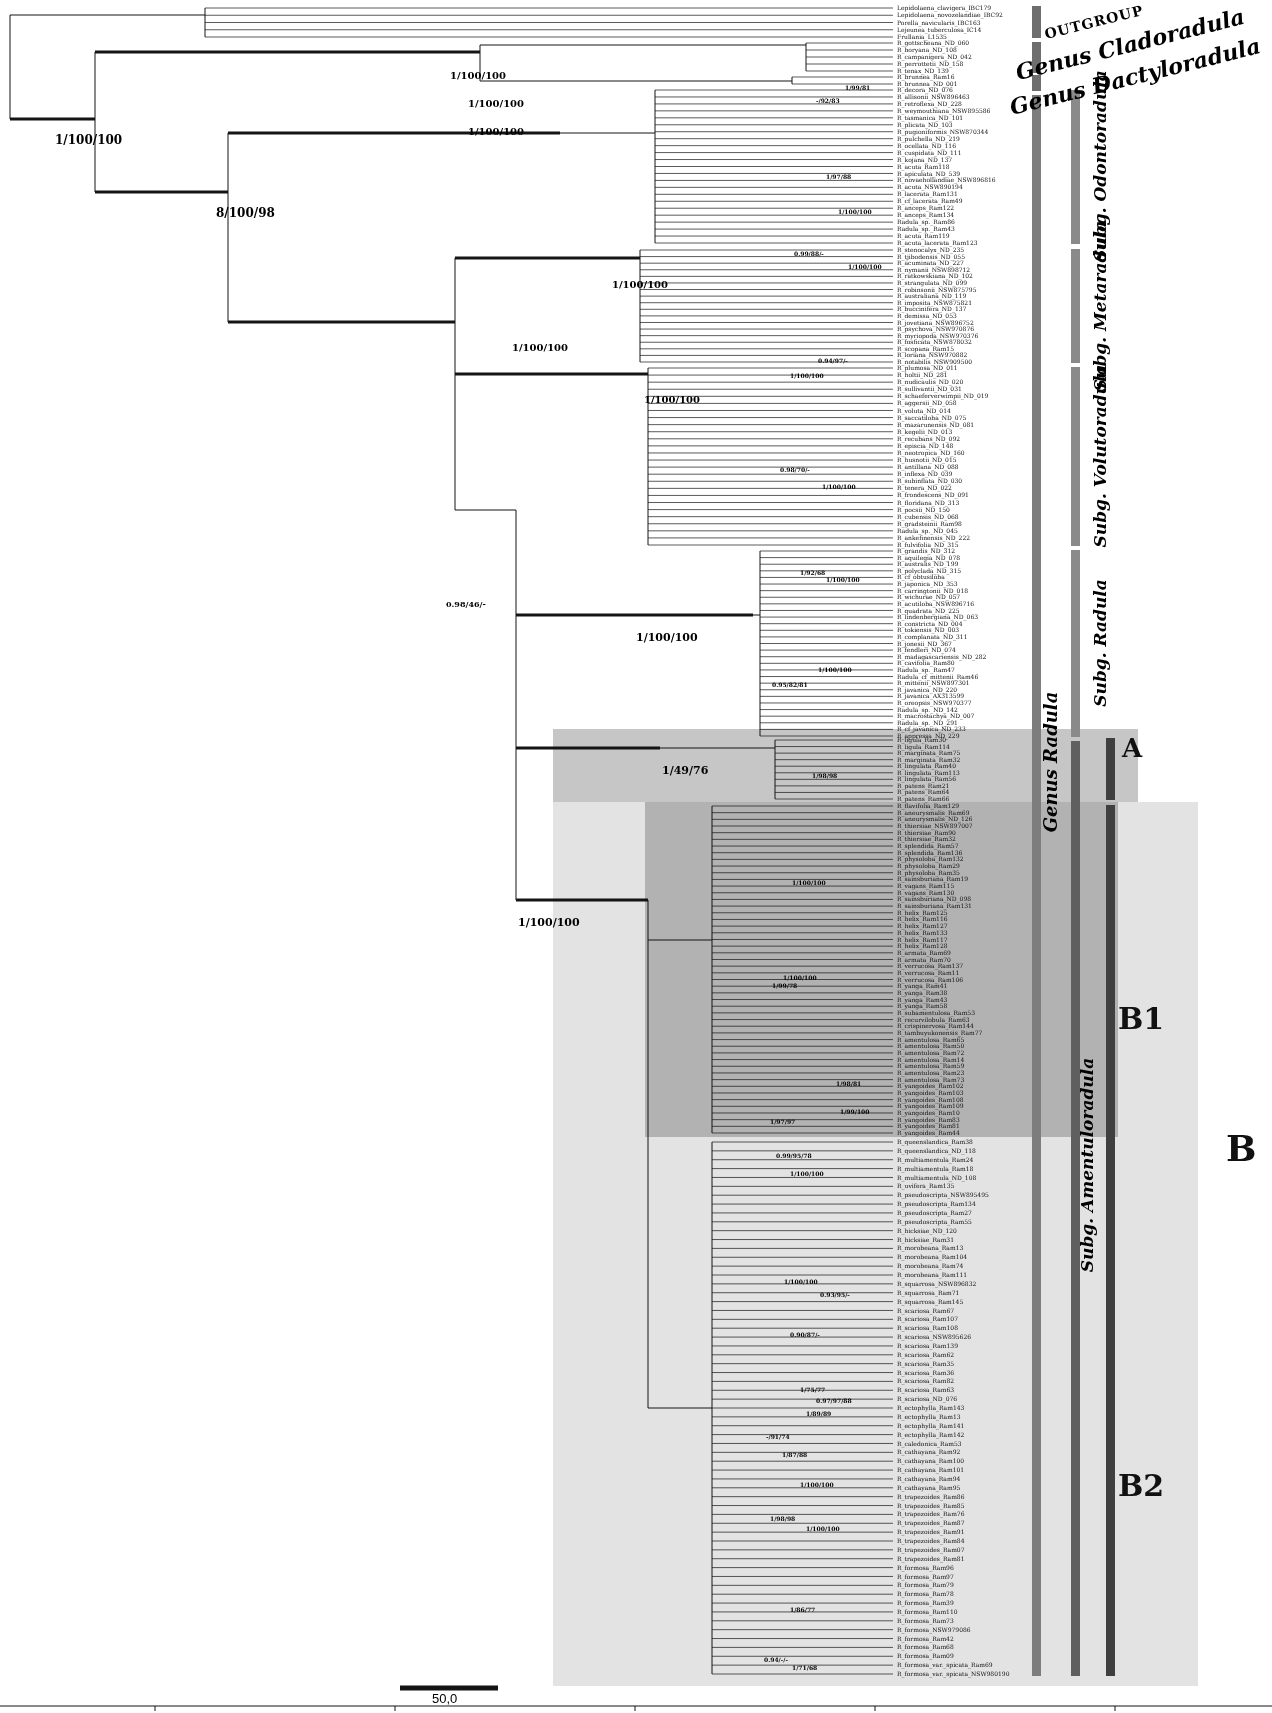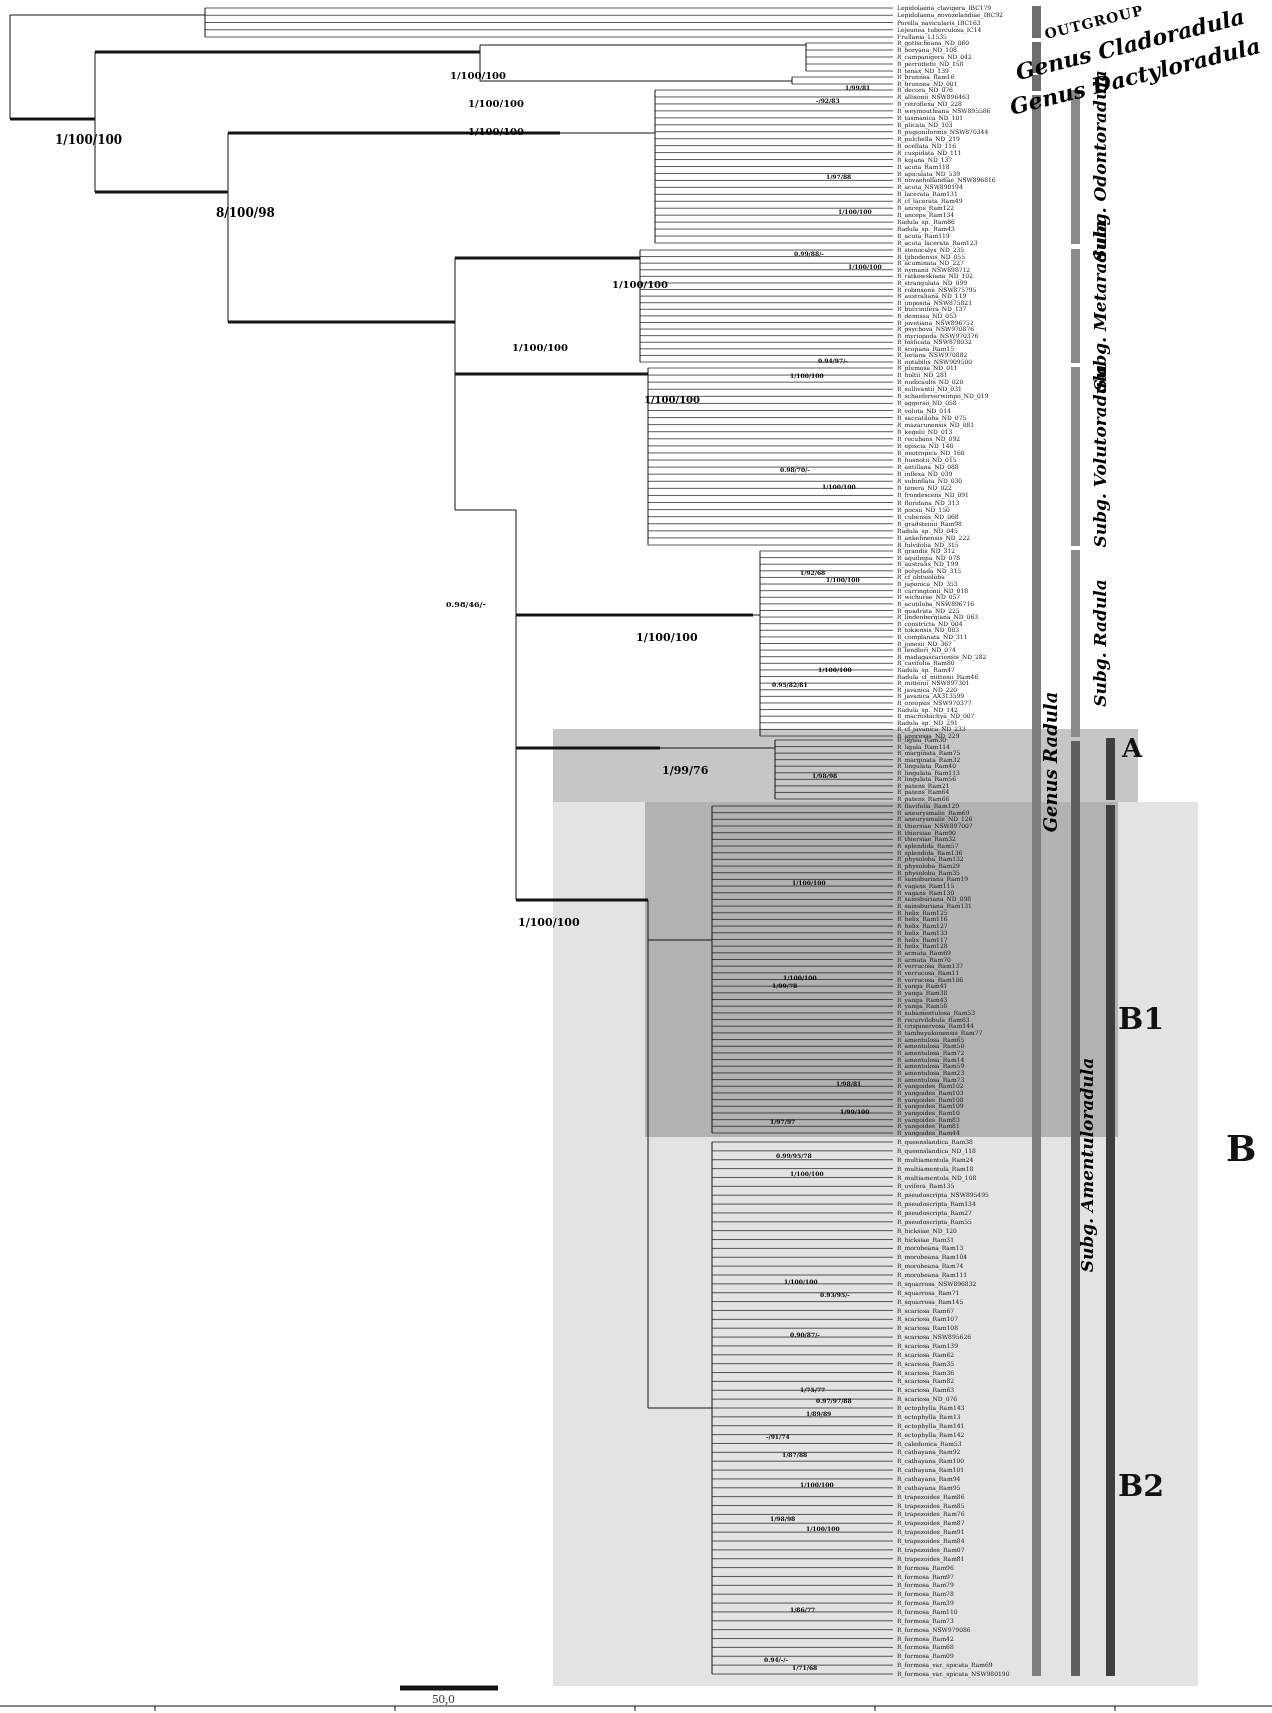--- a/index.html
+++ b/index.html
@@ -9,22 +9,22 @@
   .bar{position:absolute;}
   .taxon{position:absolute;font-size:6px;line-height:6px;color:#111;white-space:nowrap;
          font-family:"DejaVu Serif","Liberation Serif",serif;}
   .support{position:absolute;color:#000;font-weight:bold;white-space:nowrap;
            font-family:"DejaVu Serif","Liberation Serif",serif;margin-top:43px;}
   .glabel{position:absolute;color:#000;font-weight:bold;white-space:nowrap;
           font-family:"DejaVu Serif","Liberation Serif",serif;}
   .clade-letter{position:absolute;font-weight:bold;color:#111;
                 font-family:"DejaVu Serif","Liberation Serif",serif;}
   svg{position:absolute;left:0;top:0;pointer-events:none;}
-  #scale-label{position:absolute;font-size:13px;color:#404040;
-               font-family:Liberation Serif, serif;}
+  #scale-label{position:absolute;font-size:13px;color:#000000;
+               font-family:Liberation Sans, sans-serif;}
 </style>
 </head>
 <body>
 
 <div id="fig">
   <div id="layer-boxes">
       <div class="box" style="left: 553px; top: 802px; width: 645px; height: 884px; background: rgb(227, 227, 227);"></div>
       <div class="box" style="left: 645px; top: 802px; width: 473px; height: 335px; background: rgb(178, 178, 178);"></div>
       <div class="box" style="left: 553px; top: 729px; width: 585px; height: 73px; background: rgb(198, 198, 198);"></div>
     </div>
@@ -562,21 +562,21 @@
       <div class="support" style="left: 55px; top: 104px; font-size: 12px; transform: translate(0px, -100%);">1/100/100</div>
       <div class="support" style="left: 216px; top: 177px; font-size: 12px; transform: translate(0px, -100%);">8/100/98</div>
       <div class="support" style="left: 450px; top: 38px; font-size: 10px; transform: translate(0px, -100%);">1/100/100</div>
       <div class="support" style="left: 468px; top: 66px; font-size: 10px; transform: translate(0px, -100%);">1/100/100</div>
       <div class="support" style="left: 468px; top: 94px; font-size: 10px; transform: translate(0px, -100%);">1/100/100</div>
       <div class="support" style="left: 612px; top: 247px; font-size: 10px; transform: translate(0px, -100%);">1/100/100</div>
       <div class="support" style="left: 512px; top: 310px; font-size: 10px; transform: translate(0px, -100%);">1/100/100</div>
       <div class="support" style="left: 644px; top: 362px; font-size: 10px; transform: translate(0px, -100%);">1/100/100</div>
       <div class="support" style="left: 446px; top: 566px; font-size: 8px; transform: translate(0px, -100%);">0.98/46/-</div>
       <div class="support" style="left: 636px; top: 601px; font-size: 11px; transform: translate(0px, -100%);">1/100/100</div>
-      <div class="support" style="left: 662px; top: 734px; font-size: 11px; transform: translate(0px, -100%);">1/99/76</div>
+      <div class="support" style="left: 662px; top: 734px; font-size: 11px; transform: translate(0px, -100%);">1/49/76</div>
       <div class="support" style="left: 518px; top: 886px; font-size: 11px; transform: translate(0px, -100%);">1/100/100</div>
       <div class="support" style="left: 845px; top: 48px; font-size: 6px; transform: translate(0px, -100%);">1/99/81</div>
       <div class="support" style="left: 816px; top: 61px; font-size: 6px; transform: translate(0px, -100%);">-/92/83</div>
       <div class="support" style="left: 826px; top: 137px; font-size: 6px; transform: translate(0px, -100%);">1/97/88</div>
       <div class="support" style="left: 838px; top: 172px; font-size: 6px; transform: translate(0px, -100%);">1/100/100</div>
       <div class="support" style="left: 794px; top: 214px; font-size: 6px; transform: translate(0px, -100%);">0.99/88/-</div>
       <div class="support" style="left: 848px; top: 227px; font-size: 6px; transform: translate(0px, -100%);">1/100/100</div>
       <div class="support" style="left: 818px; top: 321px; font-size: 6px; transform: translate(0px, -100%);">0.94/97/-</div>
       <div class="support" style="left: 790px; top: 336px; font-size: 6px; transform: translate(0px, -100%);">1/100/100</div>
       <div class="support" style="left: 780px; top: 430px; font-size: 6px; transform: translate(0px, -100%);">0.98/70/-</div>

